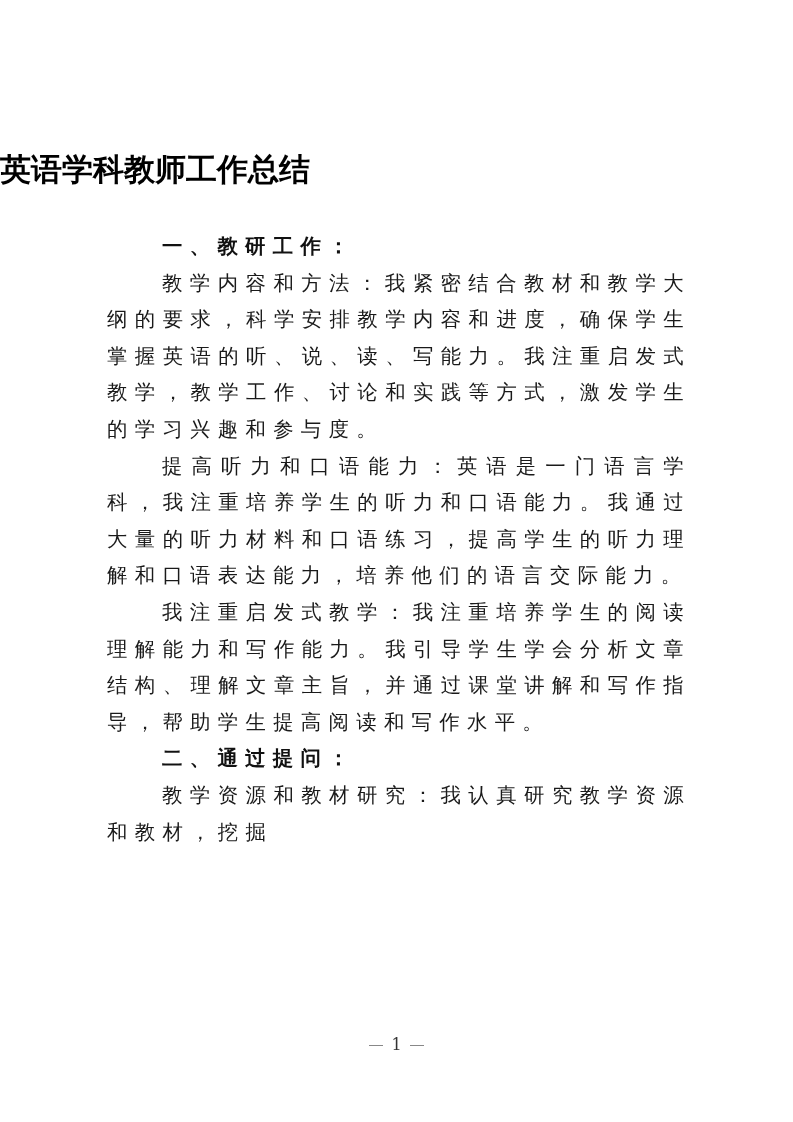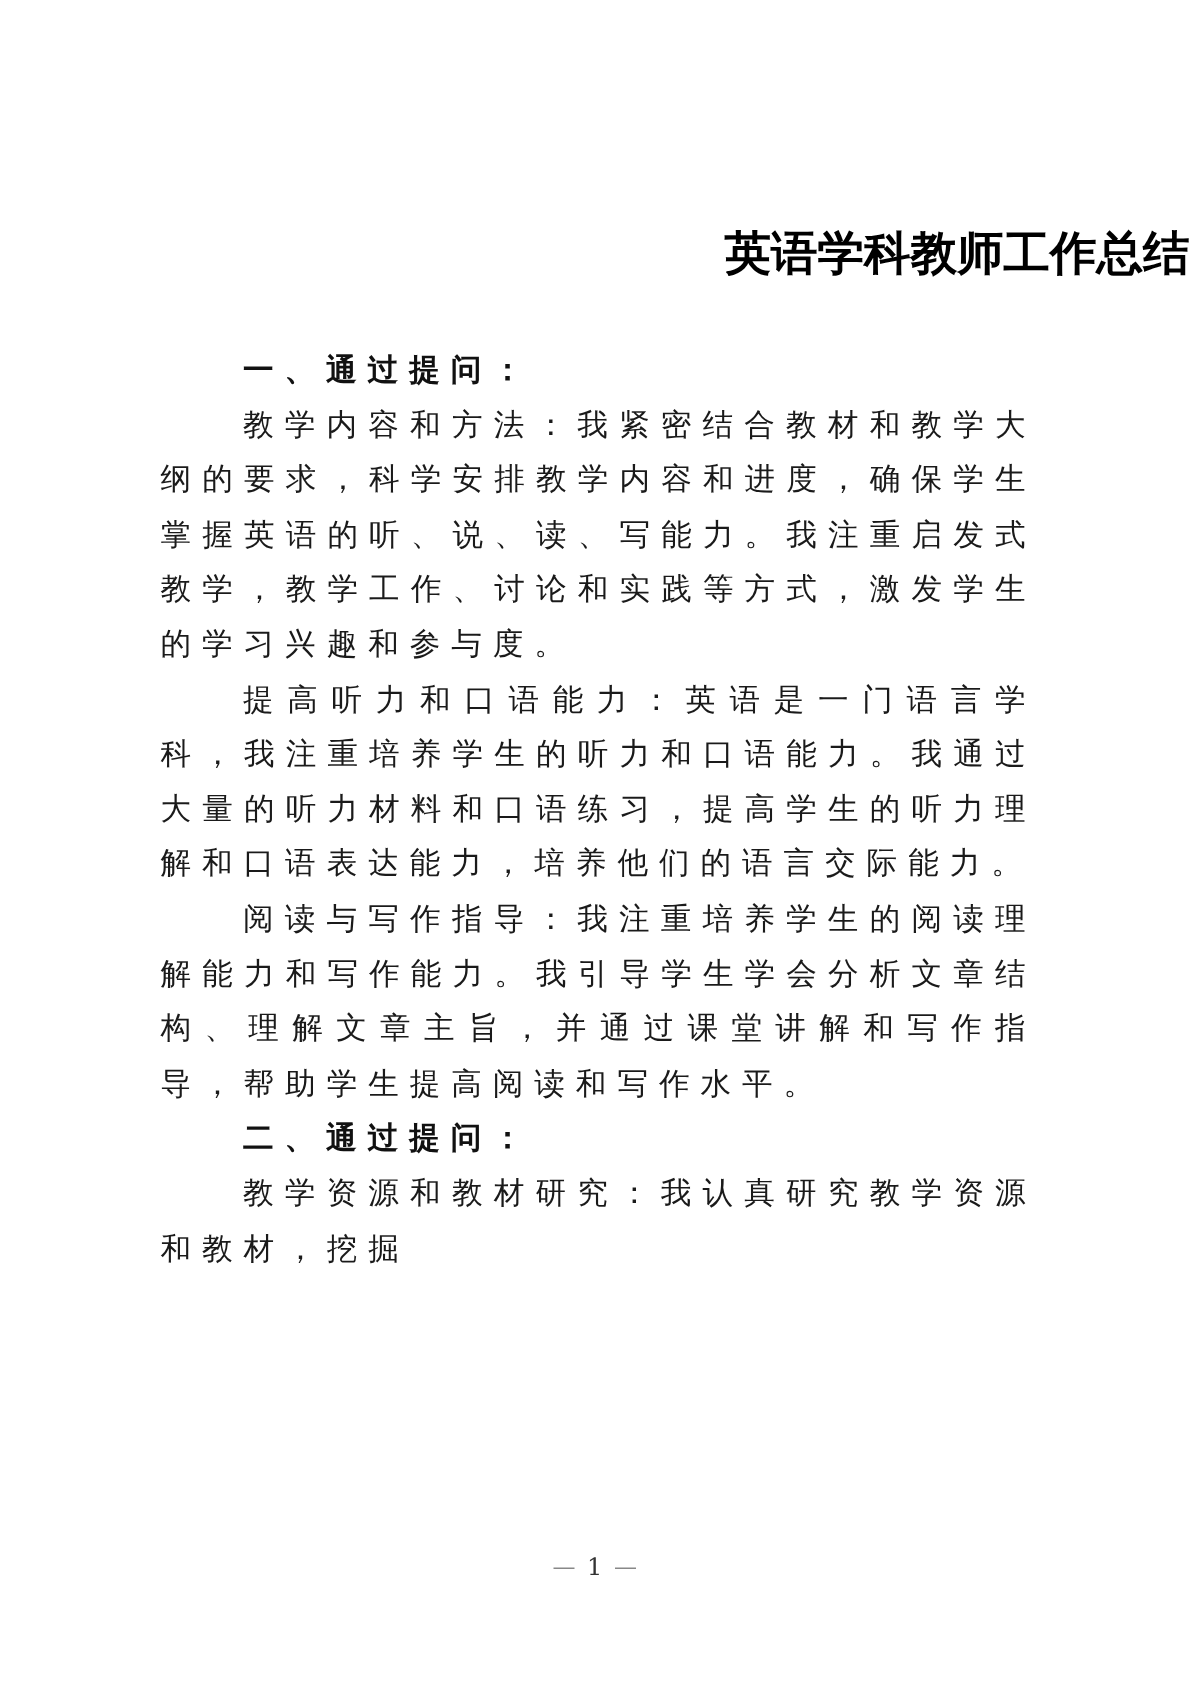--- a/index.html
+++ b/index.html
@@ -19,21 +19,21 @@
     position: absolute;
     left: 0; top: 0;
     width: 793px; height: 1122px;
     background: #ffffff;
   }
   .title {
     position: absolute;
     left: 0;
     width: 793px;
     top: 147px;
-    text-align: right;
+    text-align: left;
     font-family: "DejaVu Sans", "Liberation Sans", sans-serif;
     font-weight: bold;
     font-size: 31px;
     letter-spacing: 0px;
     line-height: 44px;
     color: #000;
   }
   .body-text {
     position: absolute;
     left: 107px;
@@ -77,24 +77,24 @@
     margin: 0 8px;
   }
 </style>
 </head>
 <body>
 
 <div class="page">
   <div class="title">英语学科教师工作总结</div>
 
   <div class="body-text">
-    <p class="heading">一、通过提问：</p>
+    <p class="heading">一、教研工作：</p>
     <p class="para">教学内容和方法：我紧密结合教材和教学大纲的要求，科学安排教学内容和进度，确保学生掌握英语的听、说、读、写能力。我注重启发式教学，教学工作、讨论和实践等方式，激发学生的学习兴趣和参与度。</p>
     <p class="para">提高听力和口语能力：英语是一门语言学科，我注重培养学生的听力和口语能力。我通过大量的听力材料和口语练习，提高学生的听力理解和口语表达能力，培养他们的语言交际能力。</p>
-    <p class="para">阅读与写作指导：我注重培养学生的阅读理解能力和写作能力。我引导学生学会分析文章结构、理解文章主旨，并通过课堂讲解和写作指导，帮助学生提高阅读和写作水平。</p>
+    <p class="para">我注重启发式教学：我注重培养学生的阅读理解能力和写作能力。我引导学生学会分析文章结构、理解文章主旨，并通过课堂讲解和写作指导，帮助学生提高阅读和写作水平。</p>
     <p class="heading">二、通过提问：</p>
     <p class="para">教学资源和教材研究：我认真研究教学资源和教材，挖掘</p>
   </div>
 
   <div class="footer">
     <span class="dash"></span><span>1</span><span class="dash"></span>
   </div>
 </div>
 
 </body></html>

